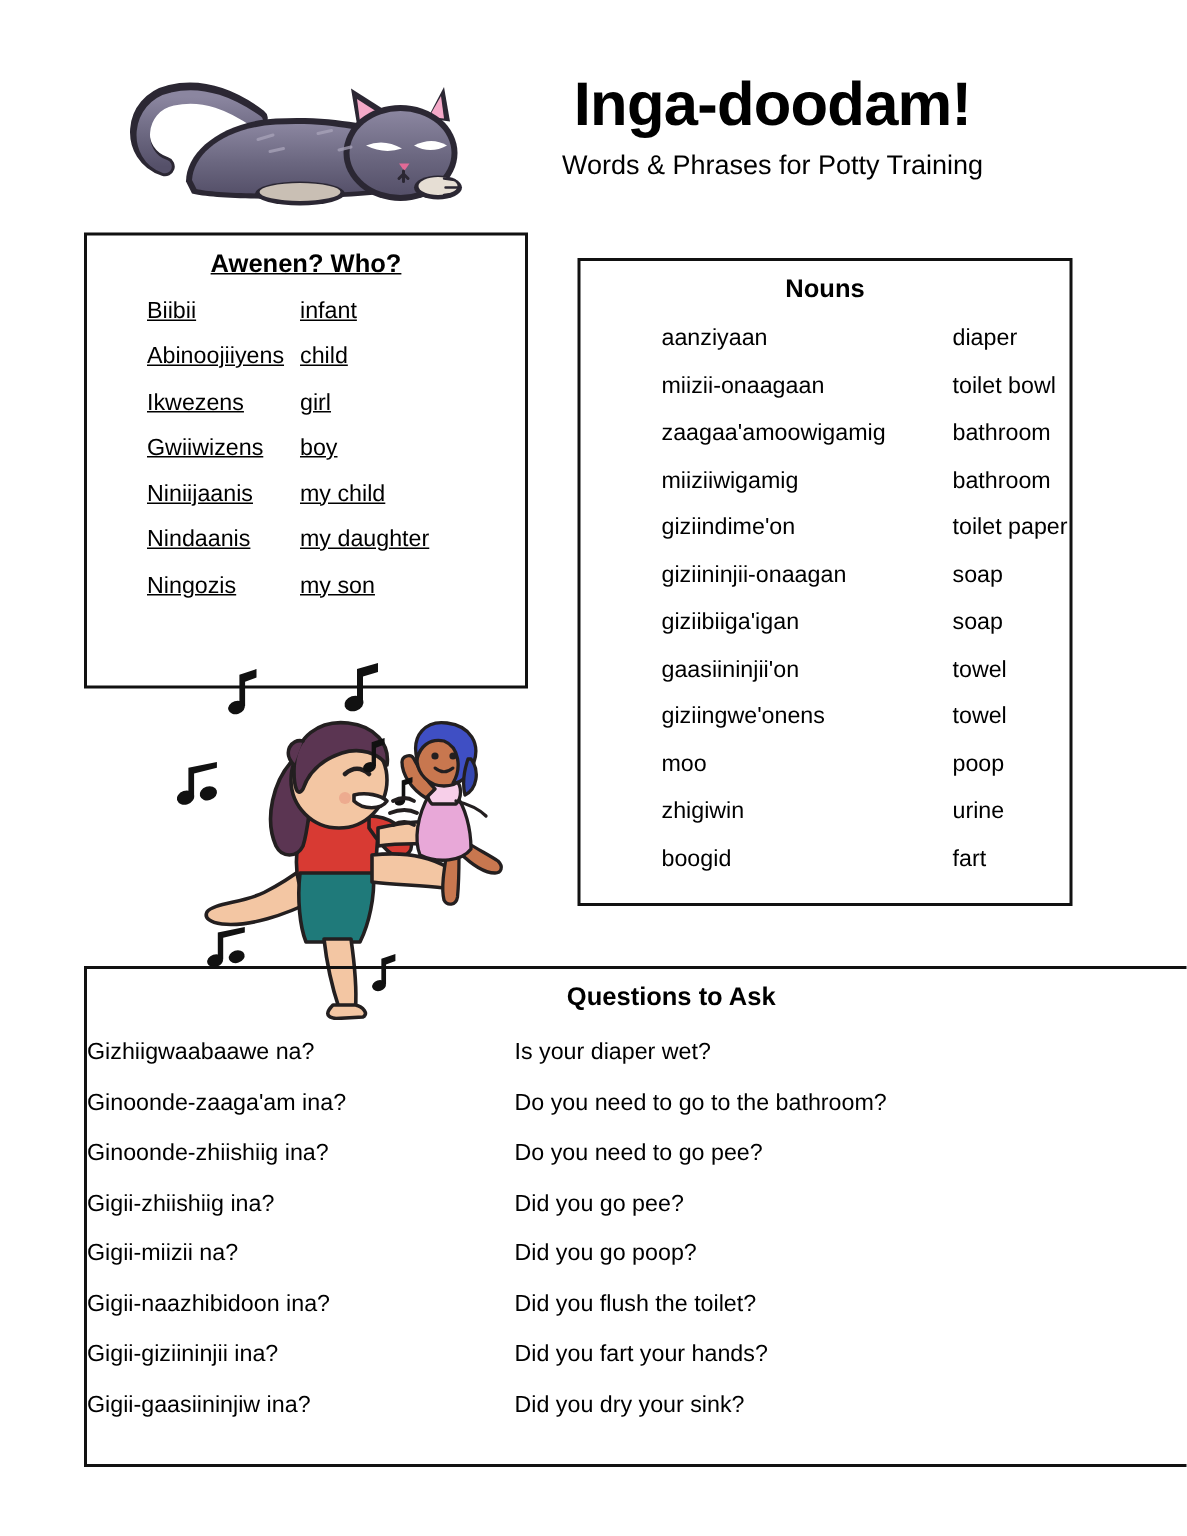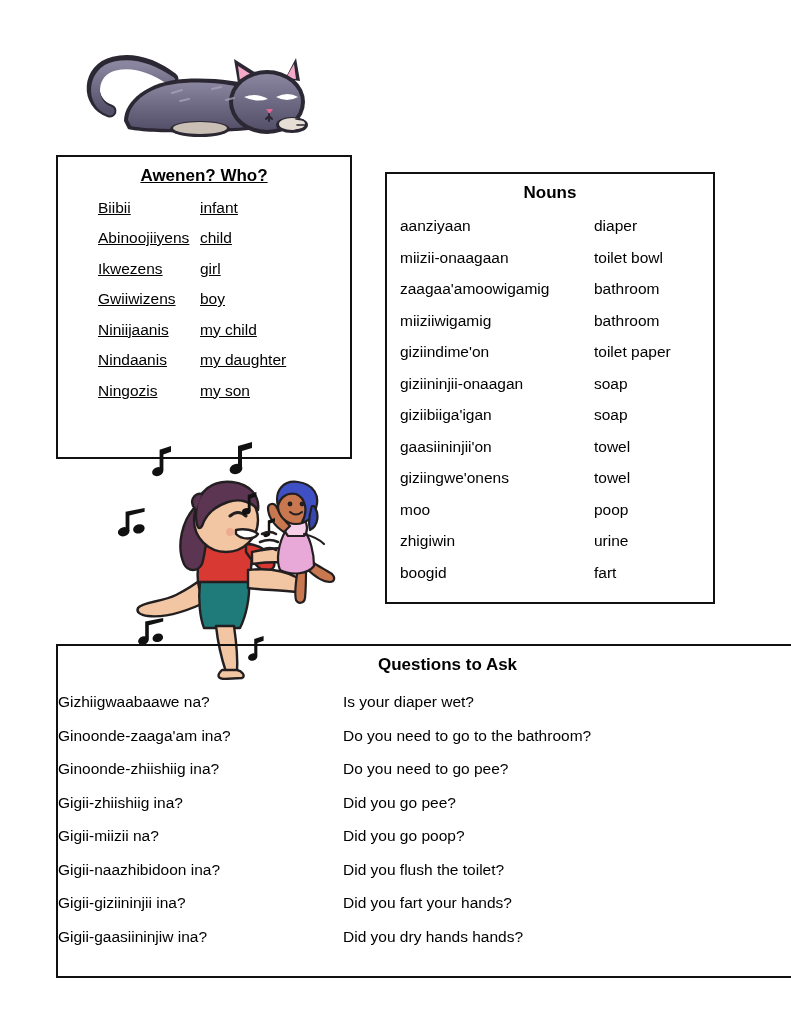--- a/index.html
+++ b/index.html
@@ -106,21 +106,21 @@
     font-size: 15.5px;
     line-height: 1;
   }
 
   
   #who-rows .row { padding: 7.5px 0 7.5px 0; }
   #who-rows .c1 { width: 142px; padding-left: 40px; box-sizing: border-box; }
   #who-rows .c2 { }
 
   
-  #nouns-rows { margin-top: 7px; }
+  #nouns-rows { margin-top: 7px; padding-left: 41px; }
   #nouns-rows .row { padding: 8px 0 8px 0; }
   #nouns-rows .c1 { width: 207px; padding-left: 13px; box-sizing: border-box; }
   #nouns-rows .c2 { }
 
   
   #questions-rows { margin-top: 10px; }
   #questions-rows .row { padding: 9px 0 9px 0; }
   #questions-rows .c1 { width: 285px; box-sizing: border-box; }
   #questions-rows .c2 { }
 
@@ -173,20 +173,24 @@
         <ellipse cx="120" cy="84" rx="30" ry="8" fill="#2b2733"></ellipse>
         <ellipse cx="120" cy="83" rx="27" ry="6" fill="#c9bfb4"></ellipse>
         <ellipse cx="212" cy="80" rx="16" ry="8" fill="#2b2733"></ellipse>
         <ellipse cx="212" cy="79" rx="13" ry="6" fill="#e6ded4"></ellipse>
         <path d="M216 74 l7 1 M217 80 l8 0 M216 85 l7 -1" stroke="#2b2733" stroke-width="1.6" stroke-linecap="round"></path>
 
         <path d="M92 48 l10 -3 M100 56 l9 -2 M132 44 l9 -2 M146 55 l8 -2" stroke="#a9a4ba" stroke-width="2" stroke-linecap="round" opacity="0.75"></path>
       </svg>
     </div>
 
+    <div class="title-block">
+      <div class="main-title">Inga-doodam!</div>
+      <div class="subtitle">Words &amp; Phrases for Potty Training</div>
+    </div>
   </div>
 
   <div class="child-art">
     <svg viewBox="0 0 250 240" width="250" height="240" xmlns="http://www.w3.org/2000/svg">
       <g stroke="#231f20" stroke-width="2.4" stroke-linejoin="round" stroke-linecap="round">
 
         <path d="M92 160 C72 170 48 178 30 176 C22 175 18 172 20 168 C24 162 44 162 58 155 C70 149 80 142 88 136 Z" fill="#f3c6a3"></path>
 
         <path d="M96 100 C84 106 78 122 80 142 C82 158 92 168 104 168 C118 168 130 158 132 142 L134 116 C134 106 122 96 110 96 Z" fill="#d83a33"></path>
 
@@ -397,18 +401,18 @@
         <div class="row">
           <div class="c1">Gigii-naazhibidoon  ina?</div>
           <div class="c2">Did you flush the toilet?</div>
         </div>
         <div class="row">
           <div class="c1">Gigii-giziininjii ina?</div>
           <div class="c2">Did you fart your hands?</div>
         </div>
         <div class="row">
           <div class="c1">Gigii-gaasiininjiw ina?</div>
-          <div class="c2">Did you dry hands hands?</div>
+          <div class="c2">Did you dry your sink?</div>
         </div>
       </div>
   </div>
 
 </div>
 
 </body></html>

